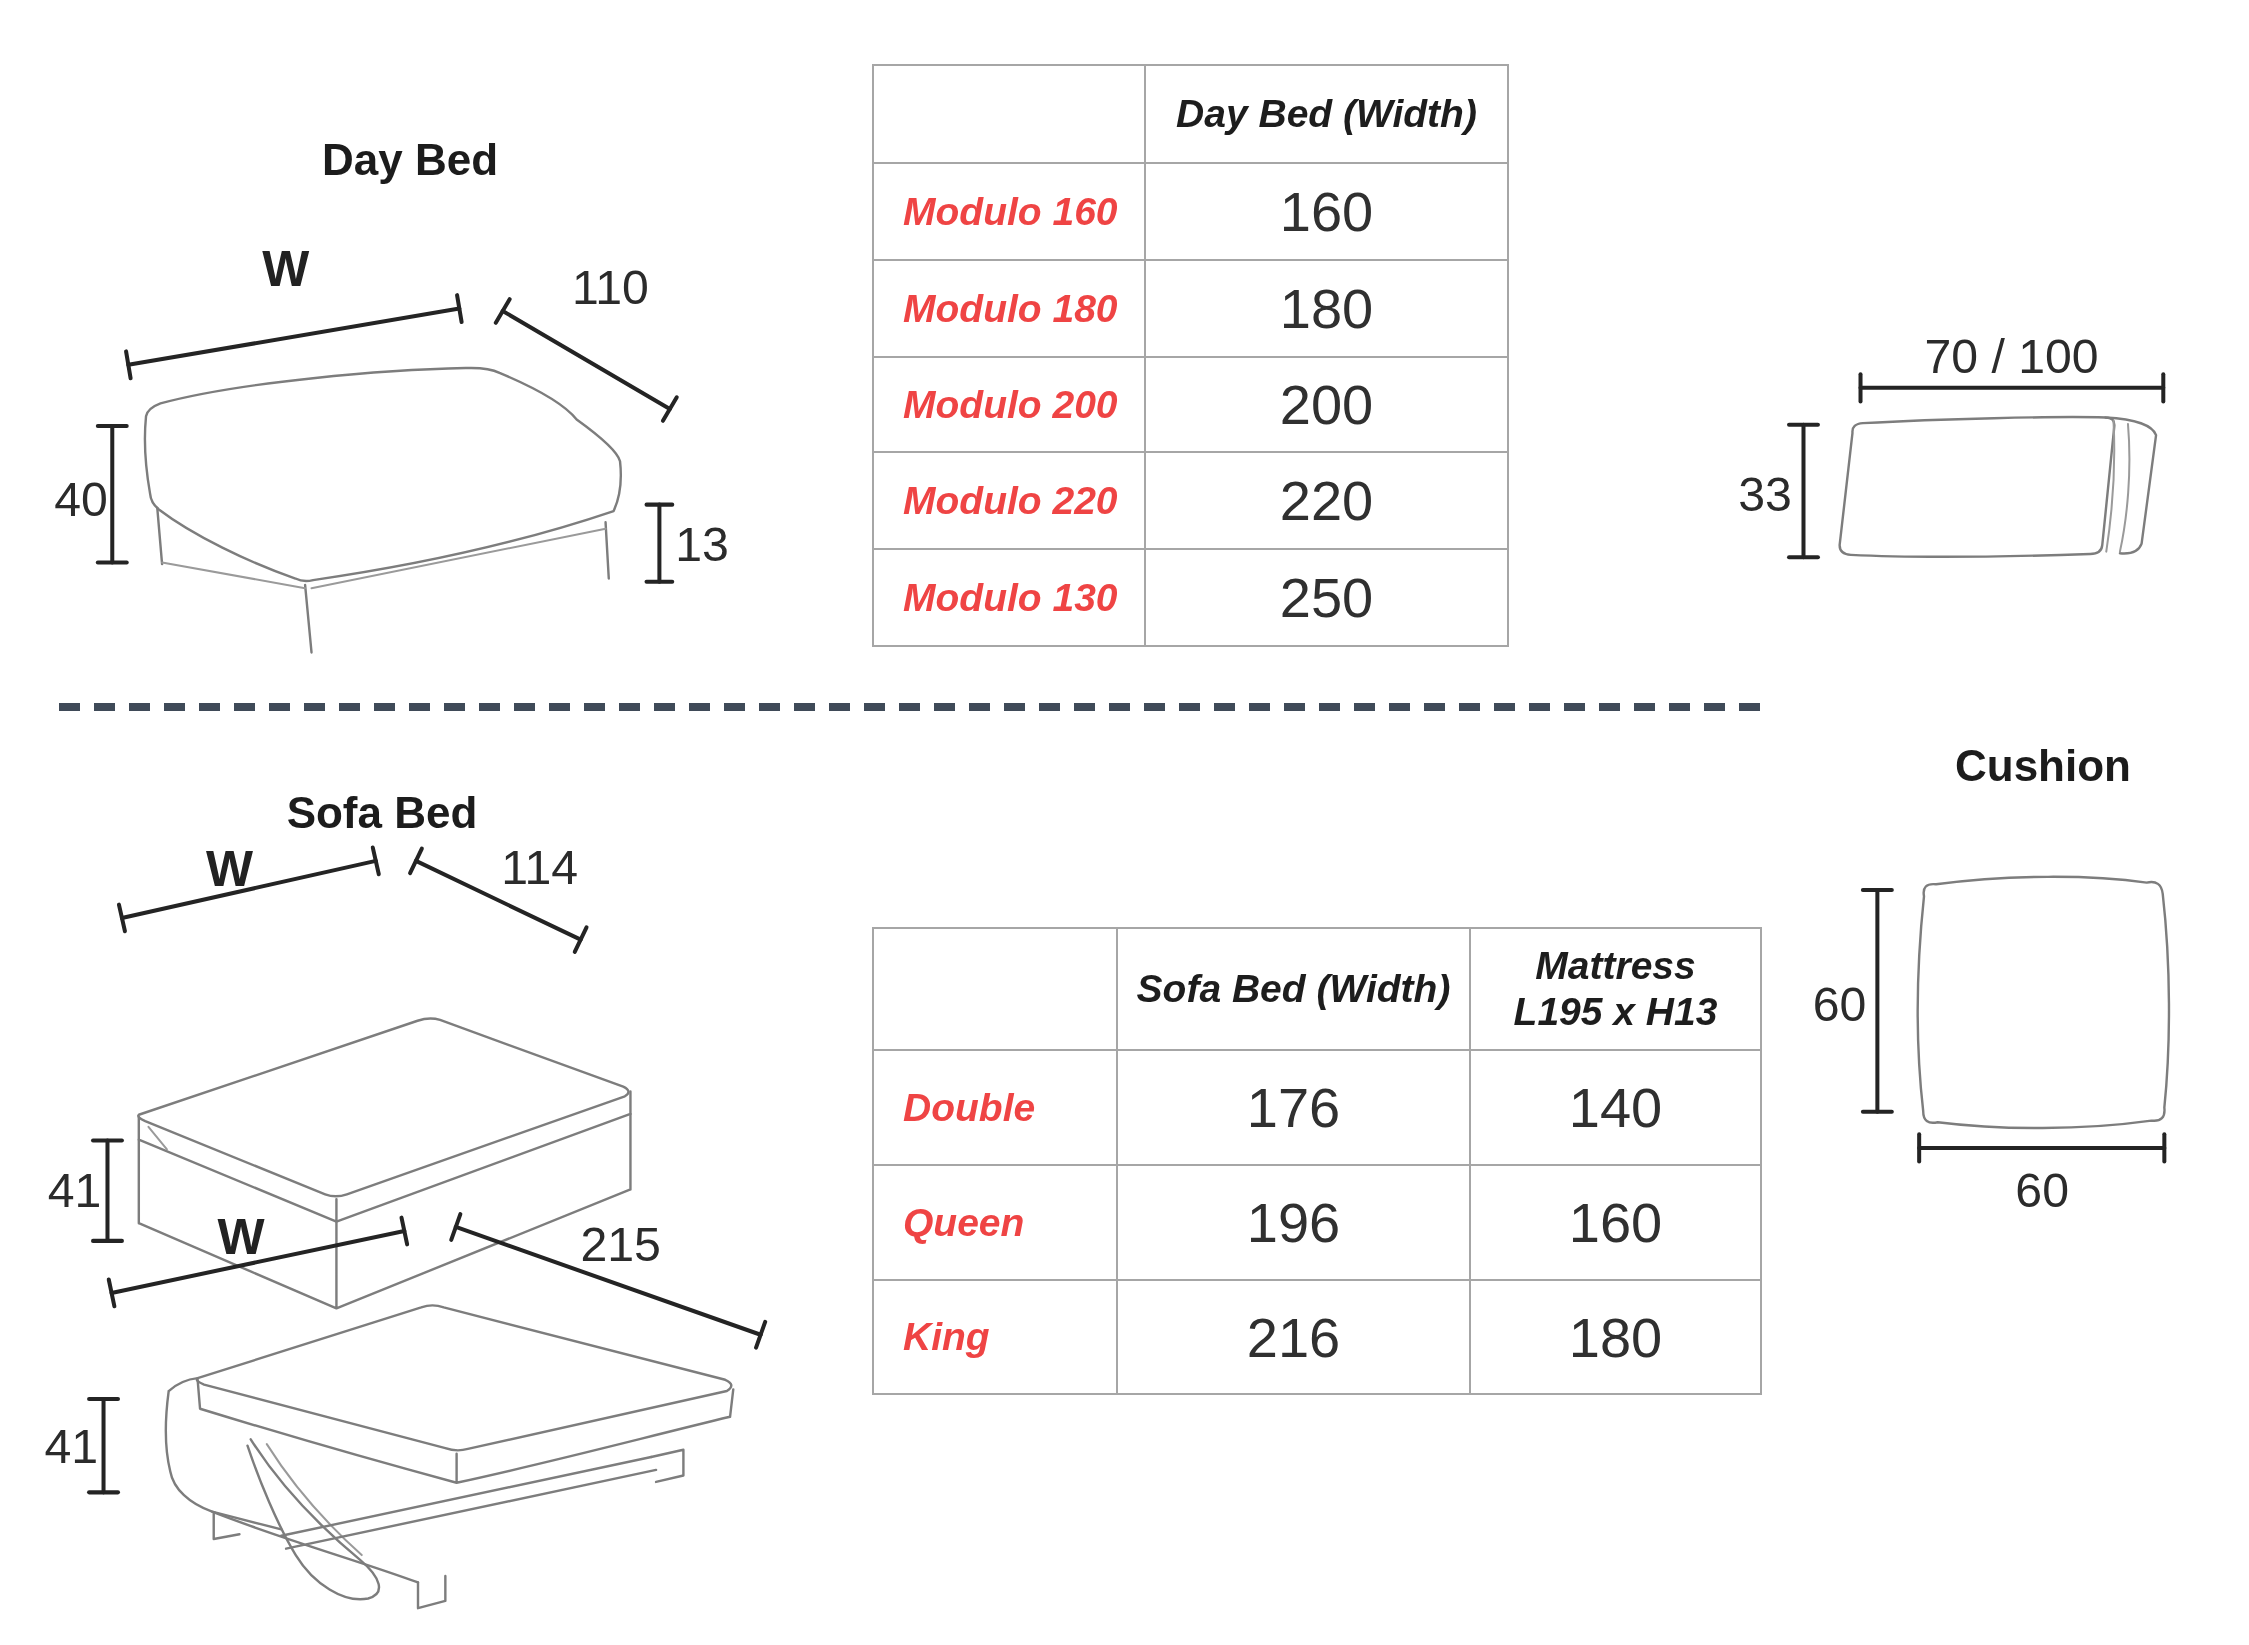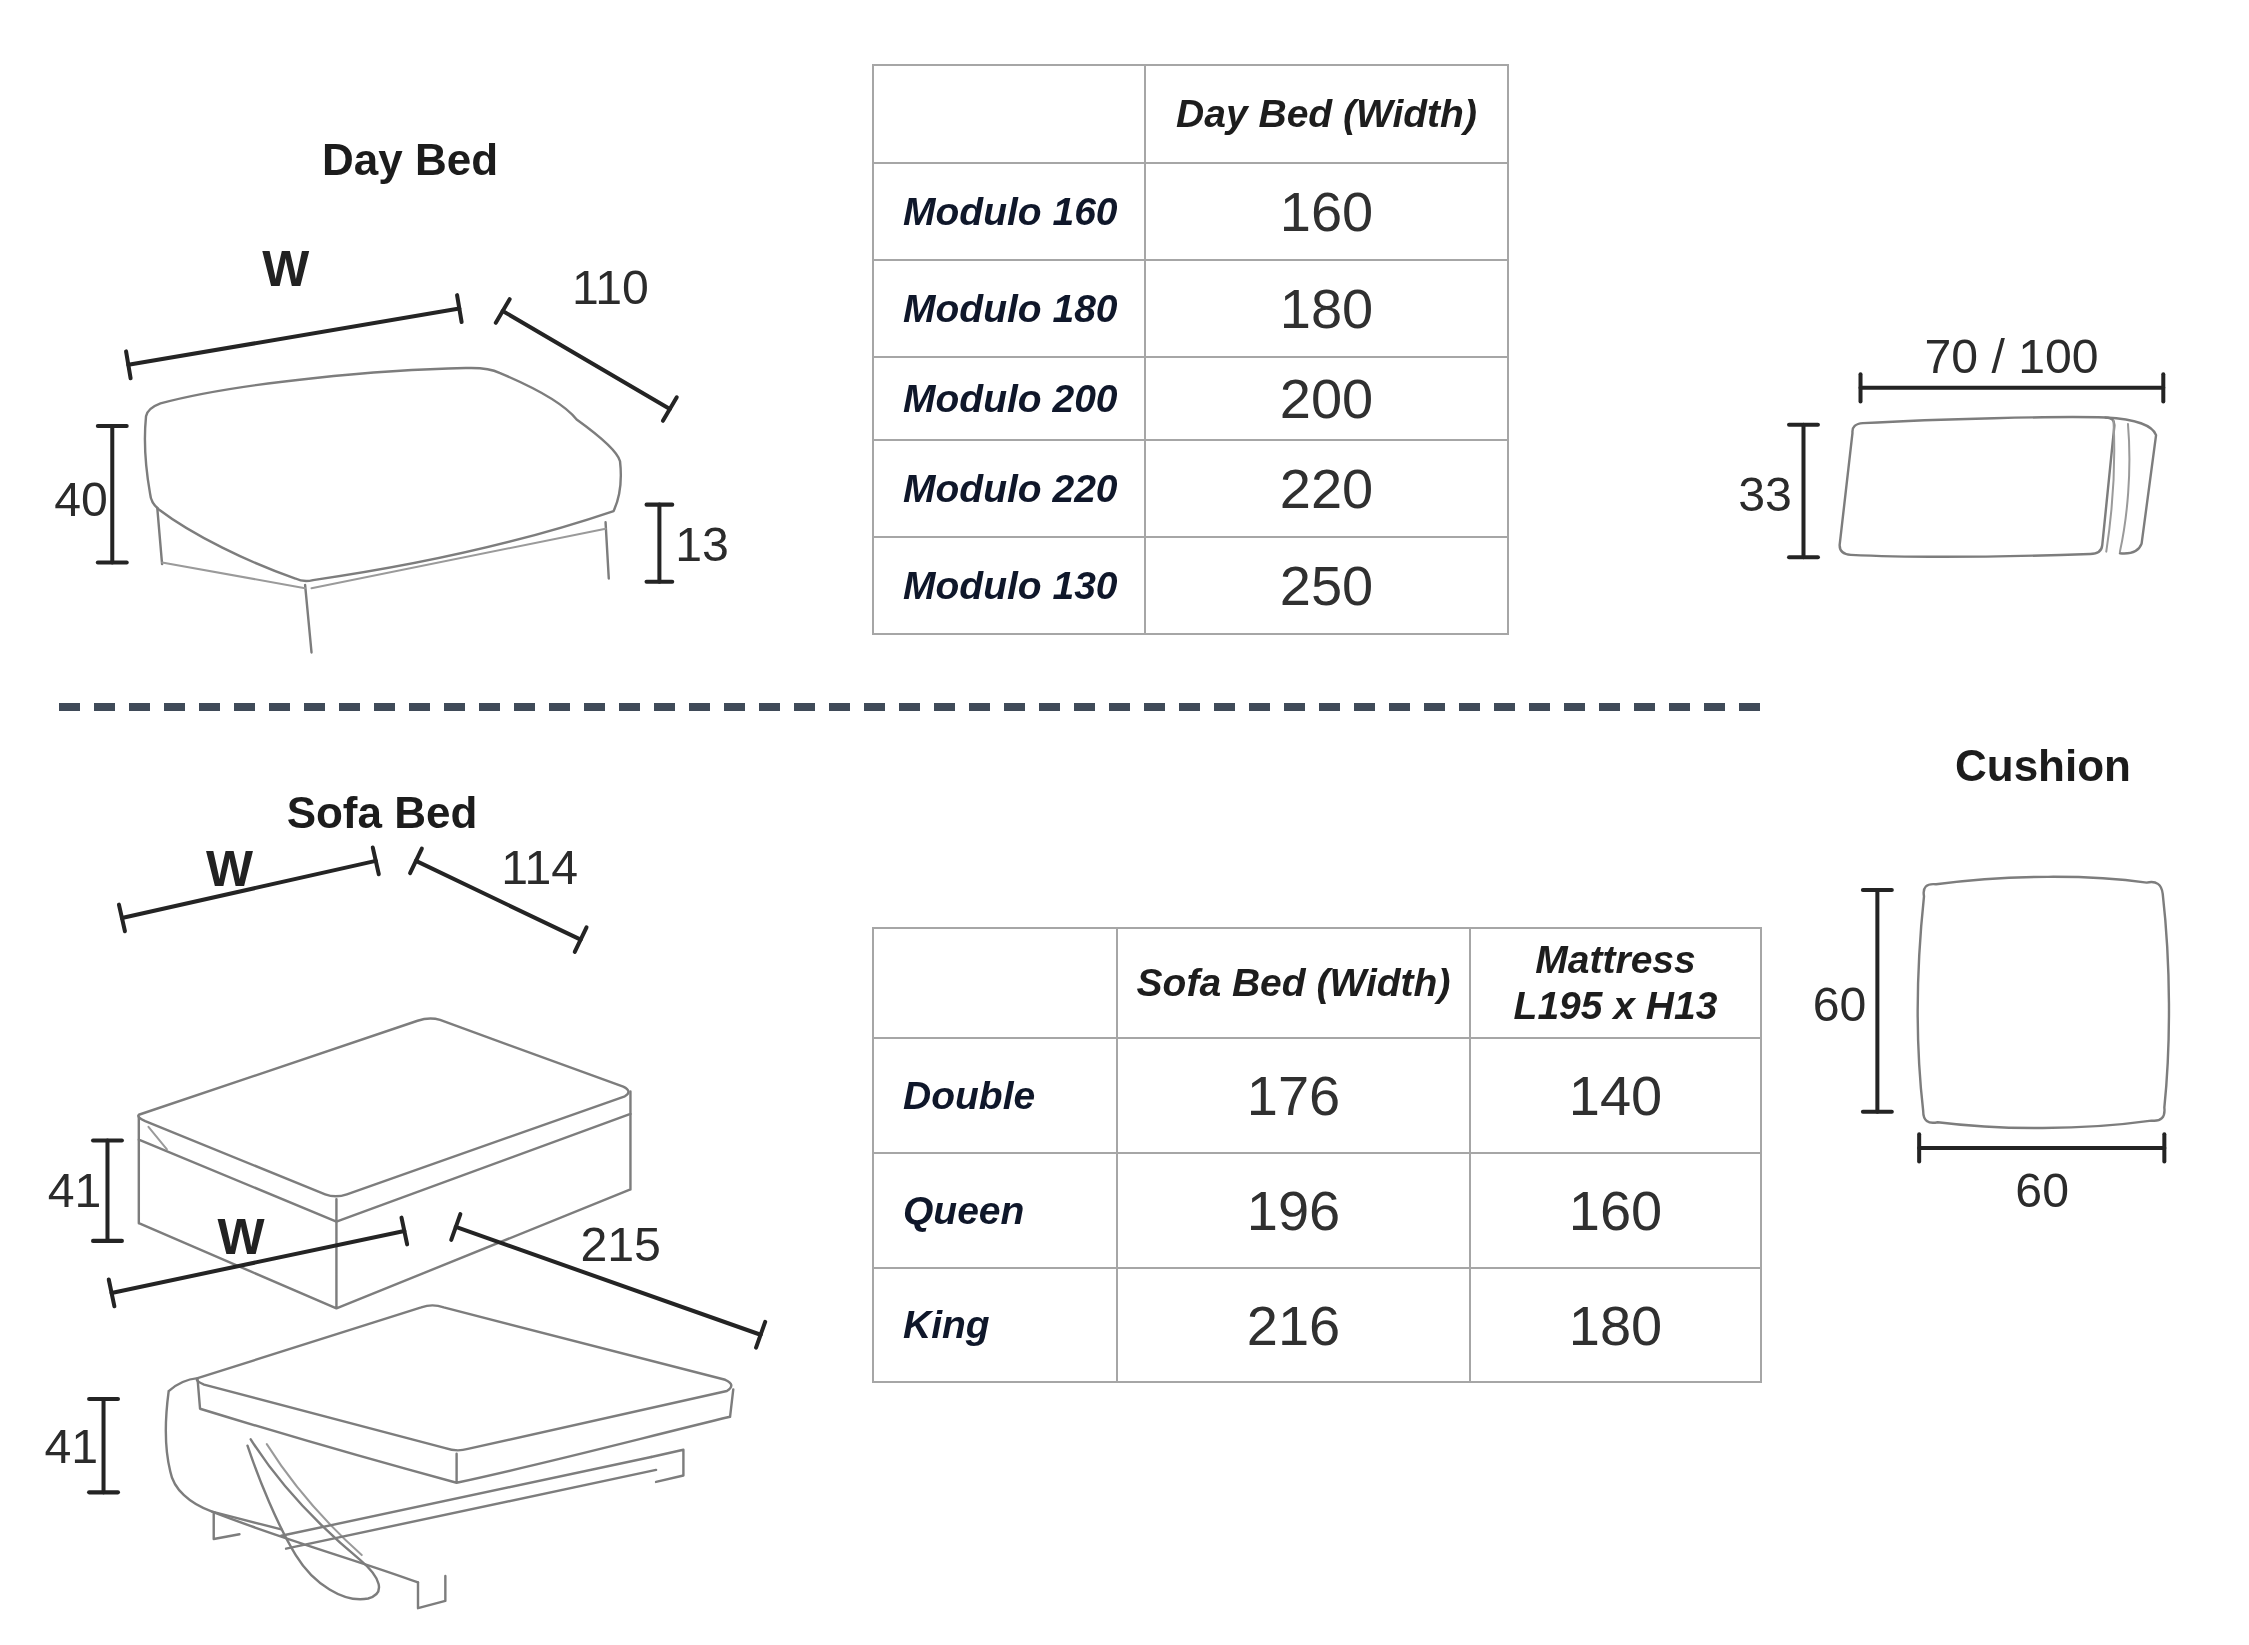--- a/index.html
+++ b/index.html
@@ -8,27 +8,27 @@
     font-family:"Liberation Sans",sans-serif;overflow:hidden;color:#1e1e1e;
   }
   .abs{position:absolute;}
   .section-title{
     font-size:44px;font-weight:700;color:#1c1c1c;text-align:center;letter-spacing:0;
   }
   table.spec{
     border-collapse:collapse;table-layout:fixed;background:#fff;
   }
   table.spec th, table.spec td{
-    border:2.4px solid #a6a6a6;vertical-align:middle;padding:8px;
+    border:2.4px solid #a6a6a6;vertical-align:middle;padding:14px;
   }
   table.spec .hdr{
     font-style:italic;font-weight:700;font-size:39px;color:#1d1d1d;text-align:center;line-height:1.18;
   }
   table.spec .lbl{
-    font-style:italic;font-weight:700;font-size:39px;color:#0f172a;text-align:left;padding-left:29px;
+    font-style:italic;font-weight:700;font-size:39px;color:#ef4444;text-align:left;padding-left:29px;
   }
   table.spec .val{
     font-size:56px;font-weight:400;color:#303030;text-align:center;
   }
   .divider{
     height:8px;
     background:repeating-linear-gradient(to right,#3f4a58 0 21px,transparent 21px 35px);
   }
   svg text{font-family:"Liberation Sans",sans-serif;}
   .dimtxt{font-size:60px;font-weight:400;fill:#2b2b2b;}

